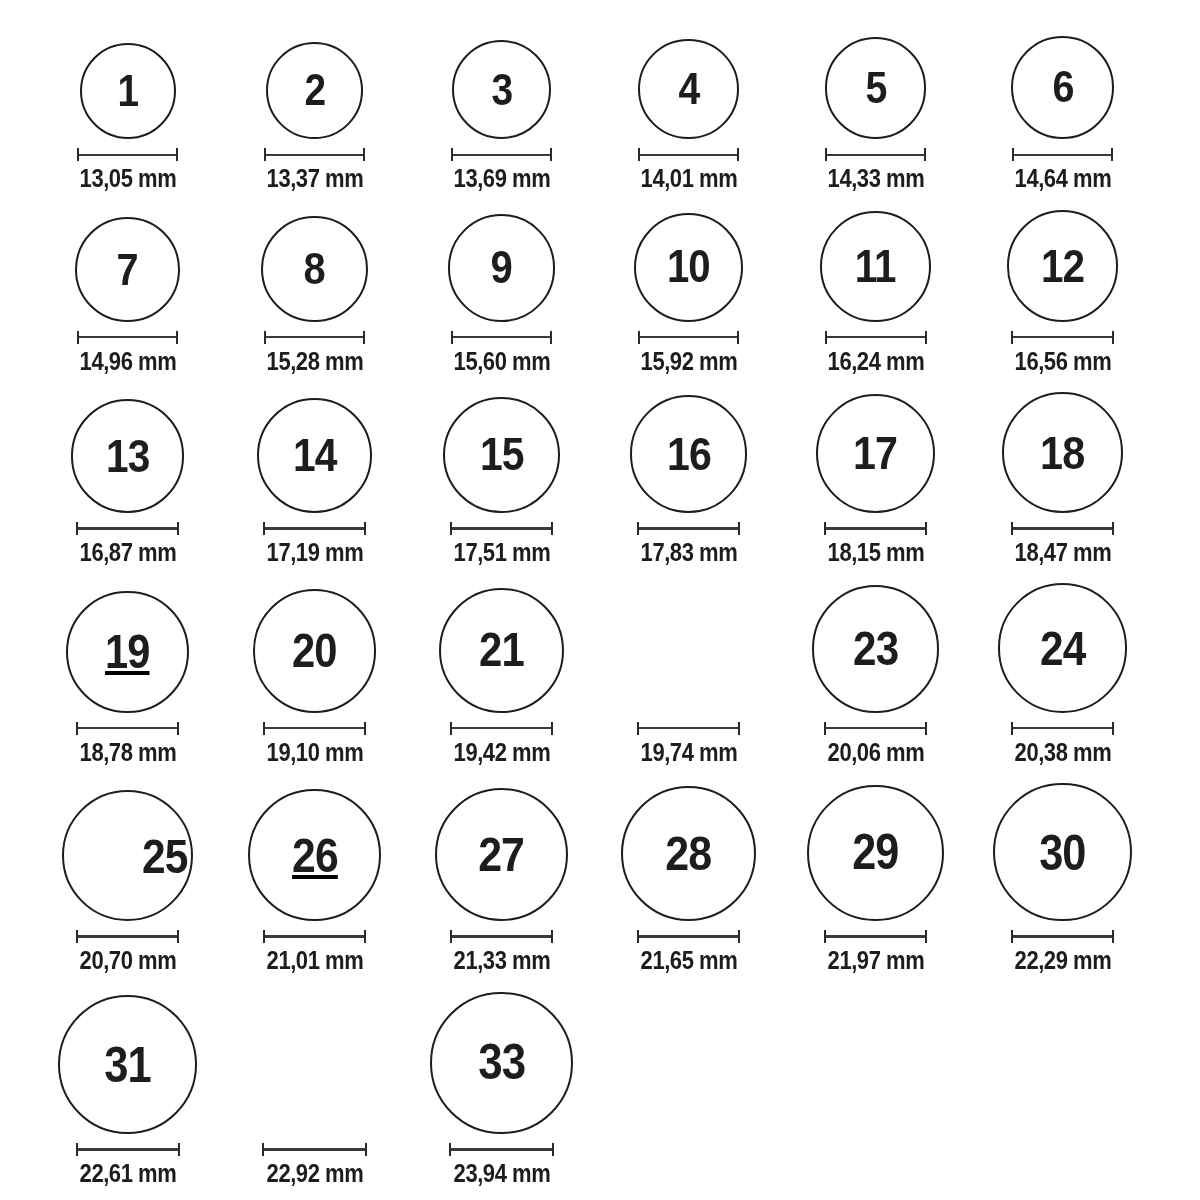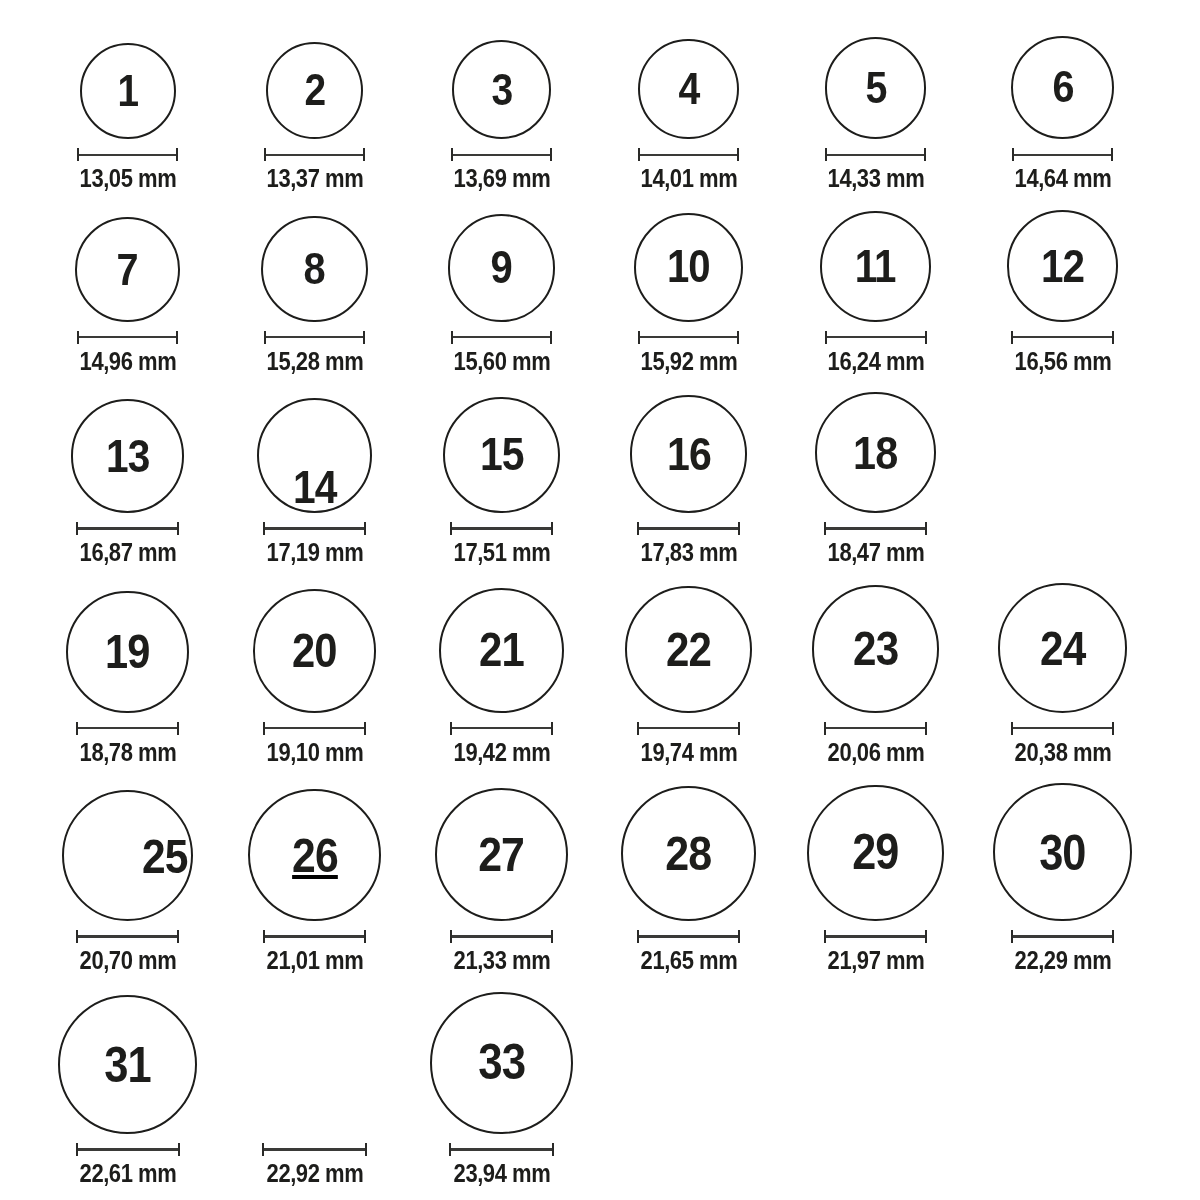--- a/index.html
+++ b/index.html
@@ -171,74 +171,78 @@
       </div>
       <div class="size-row">
         <div class="ring-cell">
           <div class="ring-circle" style="width: 113.4px; height: 113.4px; border-width: 2.5px;">
             <span class="ring-number" style="font-size: 46.16px;">13</span>
           </div>
           <div class="measure-line" style="width: 102.2px;"></div>
           <span class="diameter-label">16,87 mm</span>
         </div>
         <div class="ring-cell">
-          <div class="ring-circle" style="width: 114.85px; height: 114.85px; border-width: 2.5px; align-items: flex-end;">
+          <div class="ring-circle" style="width: 114.85px; height: 114.85px; border-width: 2.5px;">
             <span class="ring-number" style="font-size: 46.34px;">14</span>
           </div>
           <div class="measure-line" style="width: 102.3px;"></div>
           <span class="diameter-label">17,19 mm</span>
         </div>
         <div class="ring-cell">
           <div class="ring-circle" style="width: 116.3px; height: 116.3px; border-width: 2.5px;">
             <span class="ring-number" style="font-size: 46.52px;">15</span>
           </div>
           <div class="measure-line" style="width: 102.4px;"></div>
           <span class="diameter-label">17,51 mm</span>
         </div>
         <div class="ring-cell">
           <div class="ring-circle" style="width: 117.75px; height: 117.75px; border-width: 2.5px;">
             <span class="ring-number" style="font-size: 46.7px;">16</span>
           </div>
           <div class="measure-line" style="width: 102.5px;"></div>
           <span class="diameter-label">17,83 mm</span>
         </div>
         <div class="ring-cell">
+          <div class="ring-circle" style="width: 119.2px; height: 119.2px; border-width: 2.5px;">
+            <span class="ring-number" style="font-size: 46.88px;">17</span>
+          </div>
+          <div class="measure-line" style="width: 102.6px;"></div>
+          <span class="diameter-label">18,15 mm</span>
+        </div>
+        <div class="ring-cell">
           <div class="ring-circle" style="width: 120.65px; height: 120.65px; border-width: 2.5px;">
             <span class="ring-number" style="font-size: 47.06px;">18</span>
           </div>
           <div class="measure-line" style="width: 102.7px;"></div>
           <span class="diameter-label">18,47 mm</span>
         </div>
       </div>
       <div class="size-row">
         <div class="ring-cell">
-          <div class="ring-circle" style="width: 122.1px; height: 122.1px; border-width: 2.5px;">
+          <div class="ring-circle" style="width: 122.1px; height: 122.1px; border-width: 2.5px; text-decoration: underline;">
             <span class="ring-number" style="font-size: 47.24px;">19</span>
           </div>
           <div class="measure-line" style="width: 102.8px;"></div>
           <span class="diameter-label">18,78 mm</span>
         </div>
         <div class="ring-cell">
           <div class="ring-circle" style="width: 123.55px; height: 123.55px; border-width: 2.5px;">
             <span class="ring-number" style="font-size: 47.42px;">20</span>
           </div>
           <div class="measure-line" style="width: 102.9px;"></div>
           <span class="diameter-label">19,10 mm</span>
         </div>
         <div class="ring-cell">
           <div class="ring-circle" style="width: 125px; height: 125px; border-width: 2.5px;">
             <span class="ring-number" style="font-size: 47.6px;">21</span>
           </div>
           <div class="measure-line" style="width: 103px;"></div>
           <span class="diameter-label">19,42 mm</span>
         </div>
         <div class="ring-cell">
-          <div class="ring-circle" style="width: 126.45px; height: 126.45px; border-width: 2.5px;">
-            <span class="ring-number" style="font-size: 47.78px;">22</span>
-          </div>
           <div class="measure-line" style="width: 103.1px;"></div>
           <span class="diameter-label">19,74 mm</span>
         </div>
         <div class="ring-cell">
           <div class="ring-circle" style="width: 127.9px; height: 127.9px; border-width: 2.5px;">
             <span class="ring-number" style="font-size: 47.96px;">23</span>
           </div>
           <div class="measure-line" style="width: 103.2px;"></div>
           <span class="diameter-label">20,06 mm</span>
         </div>

